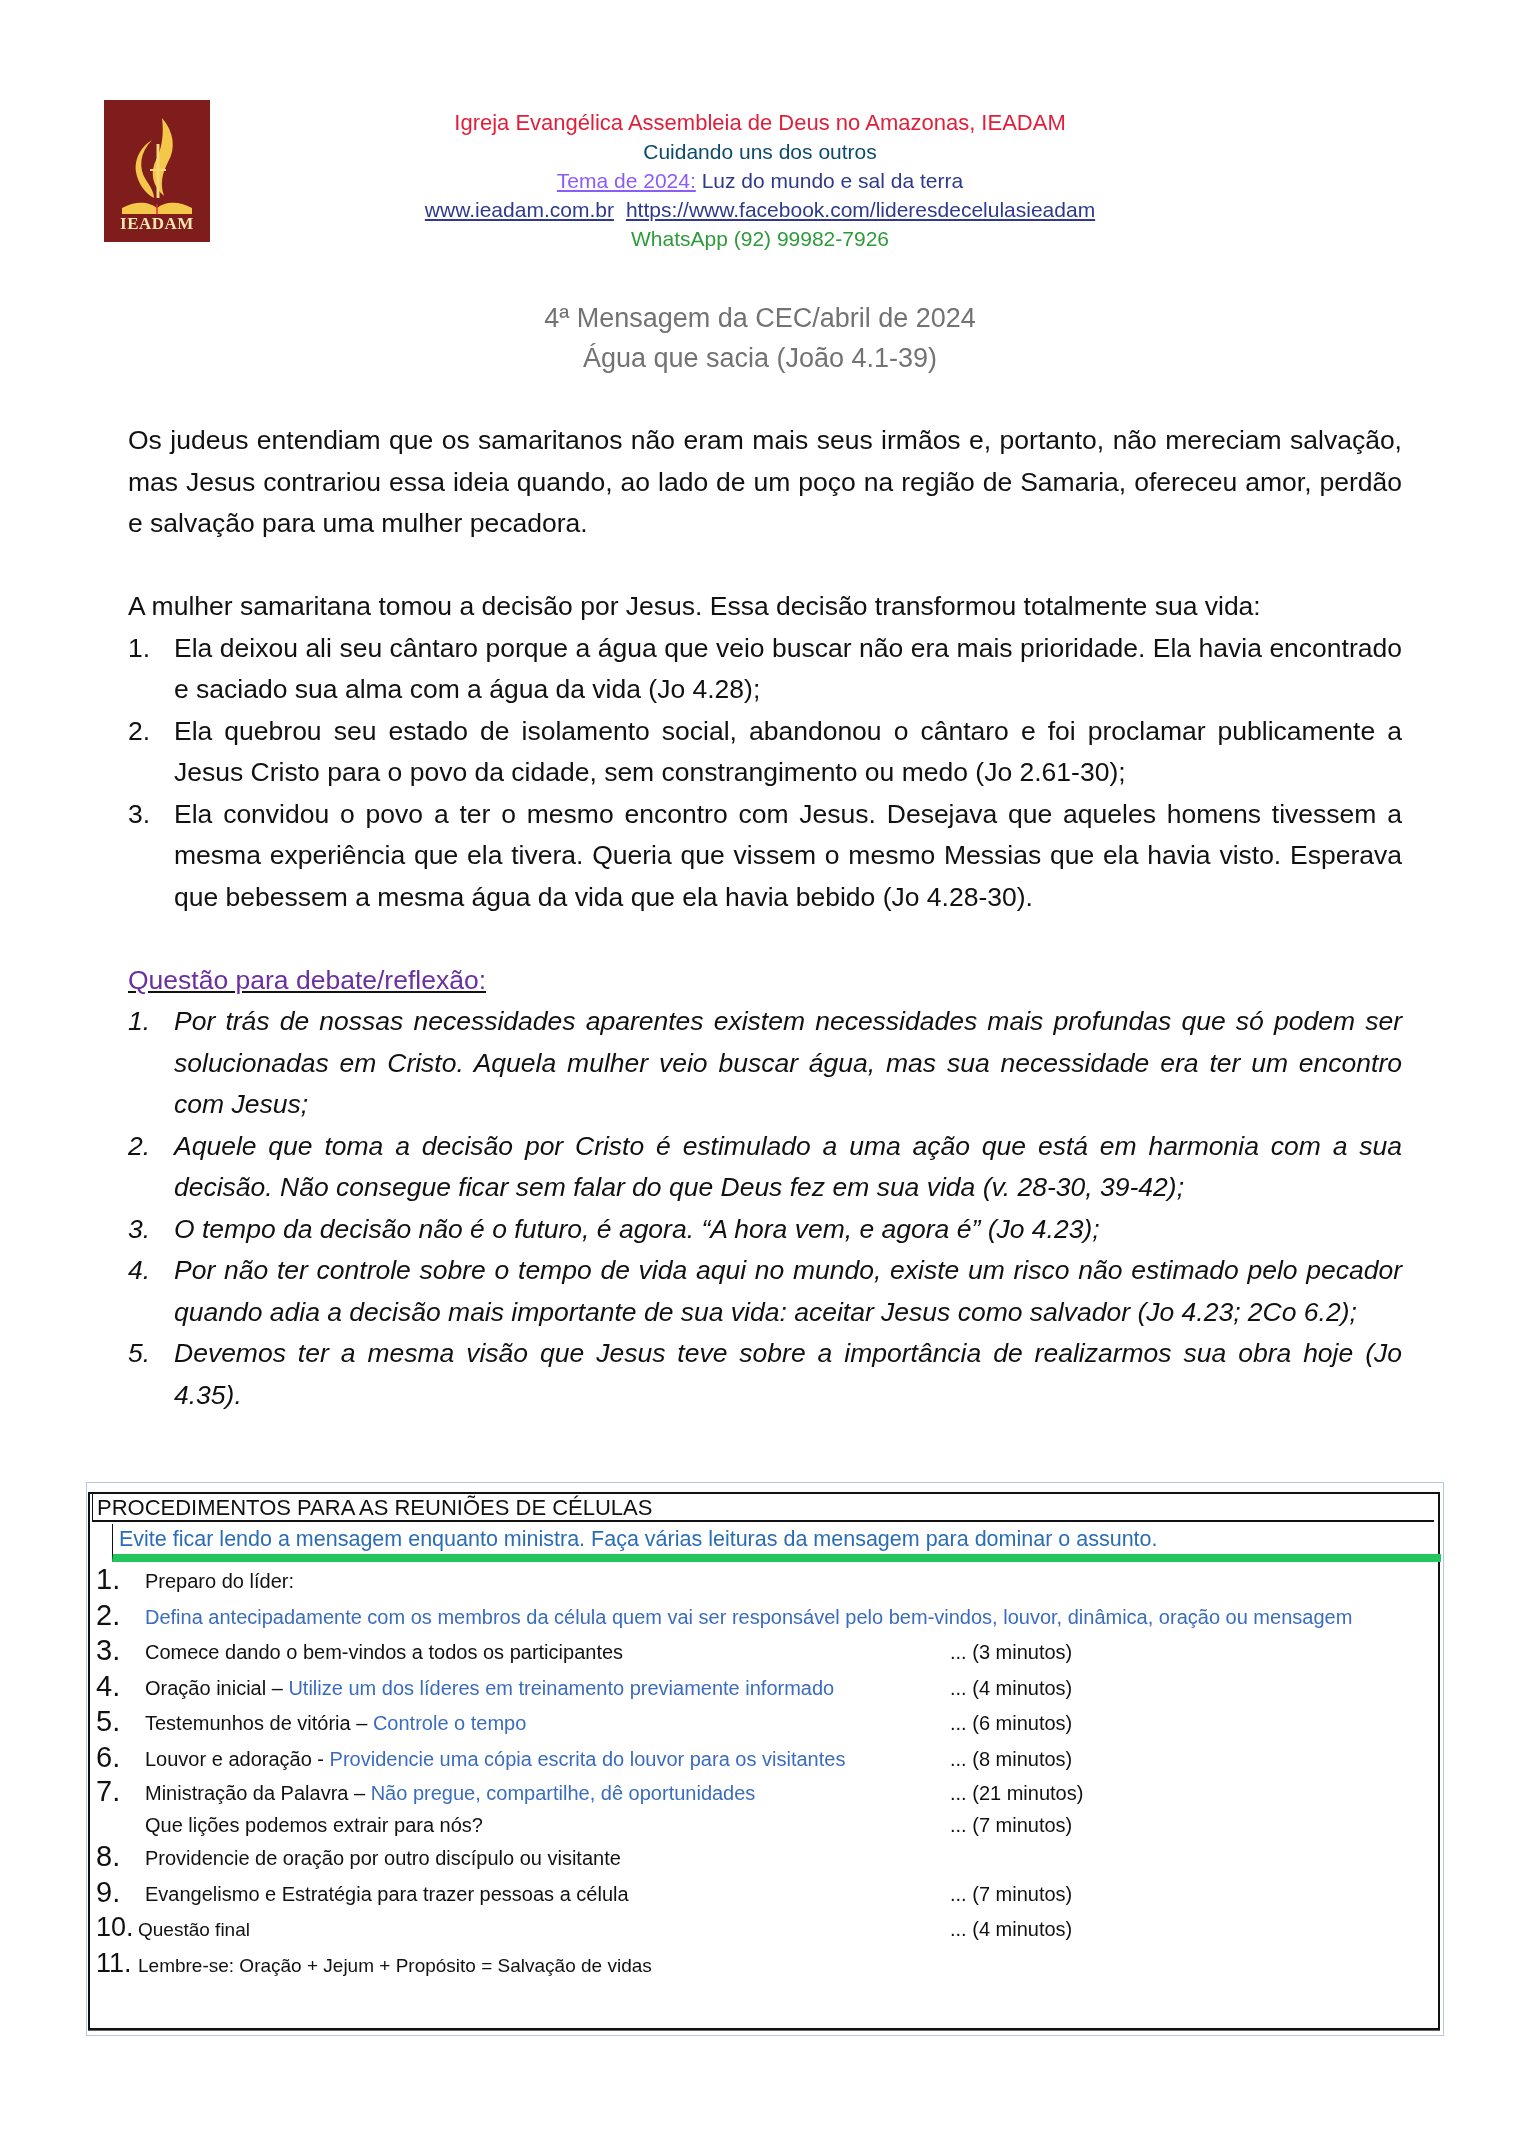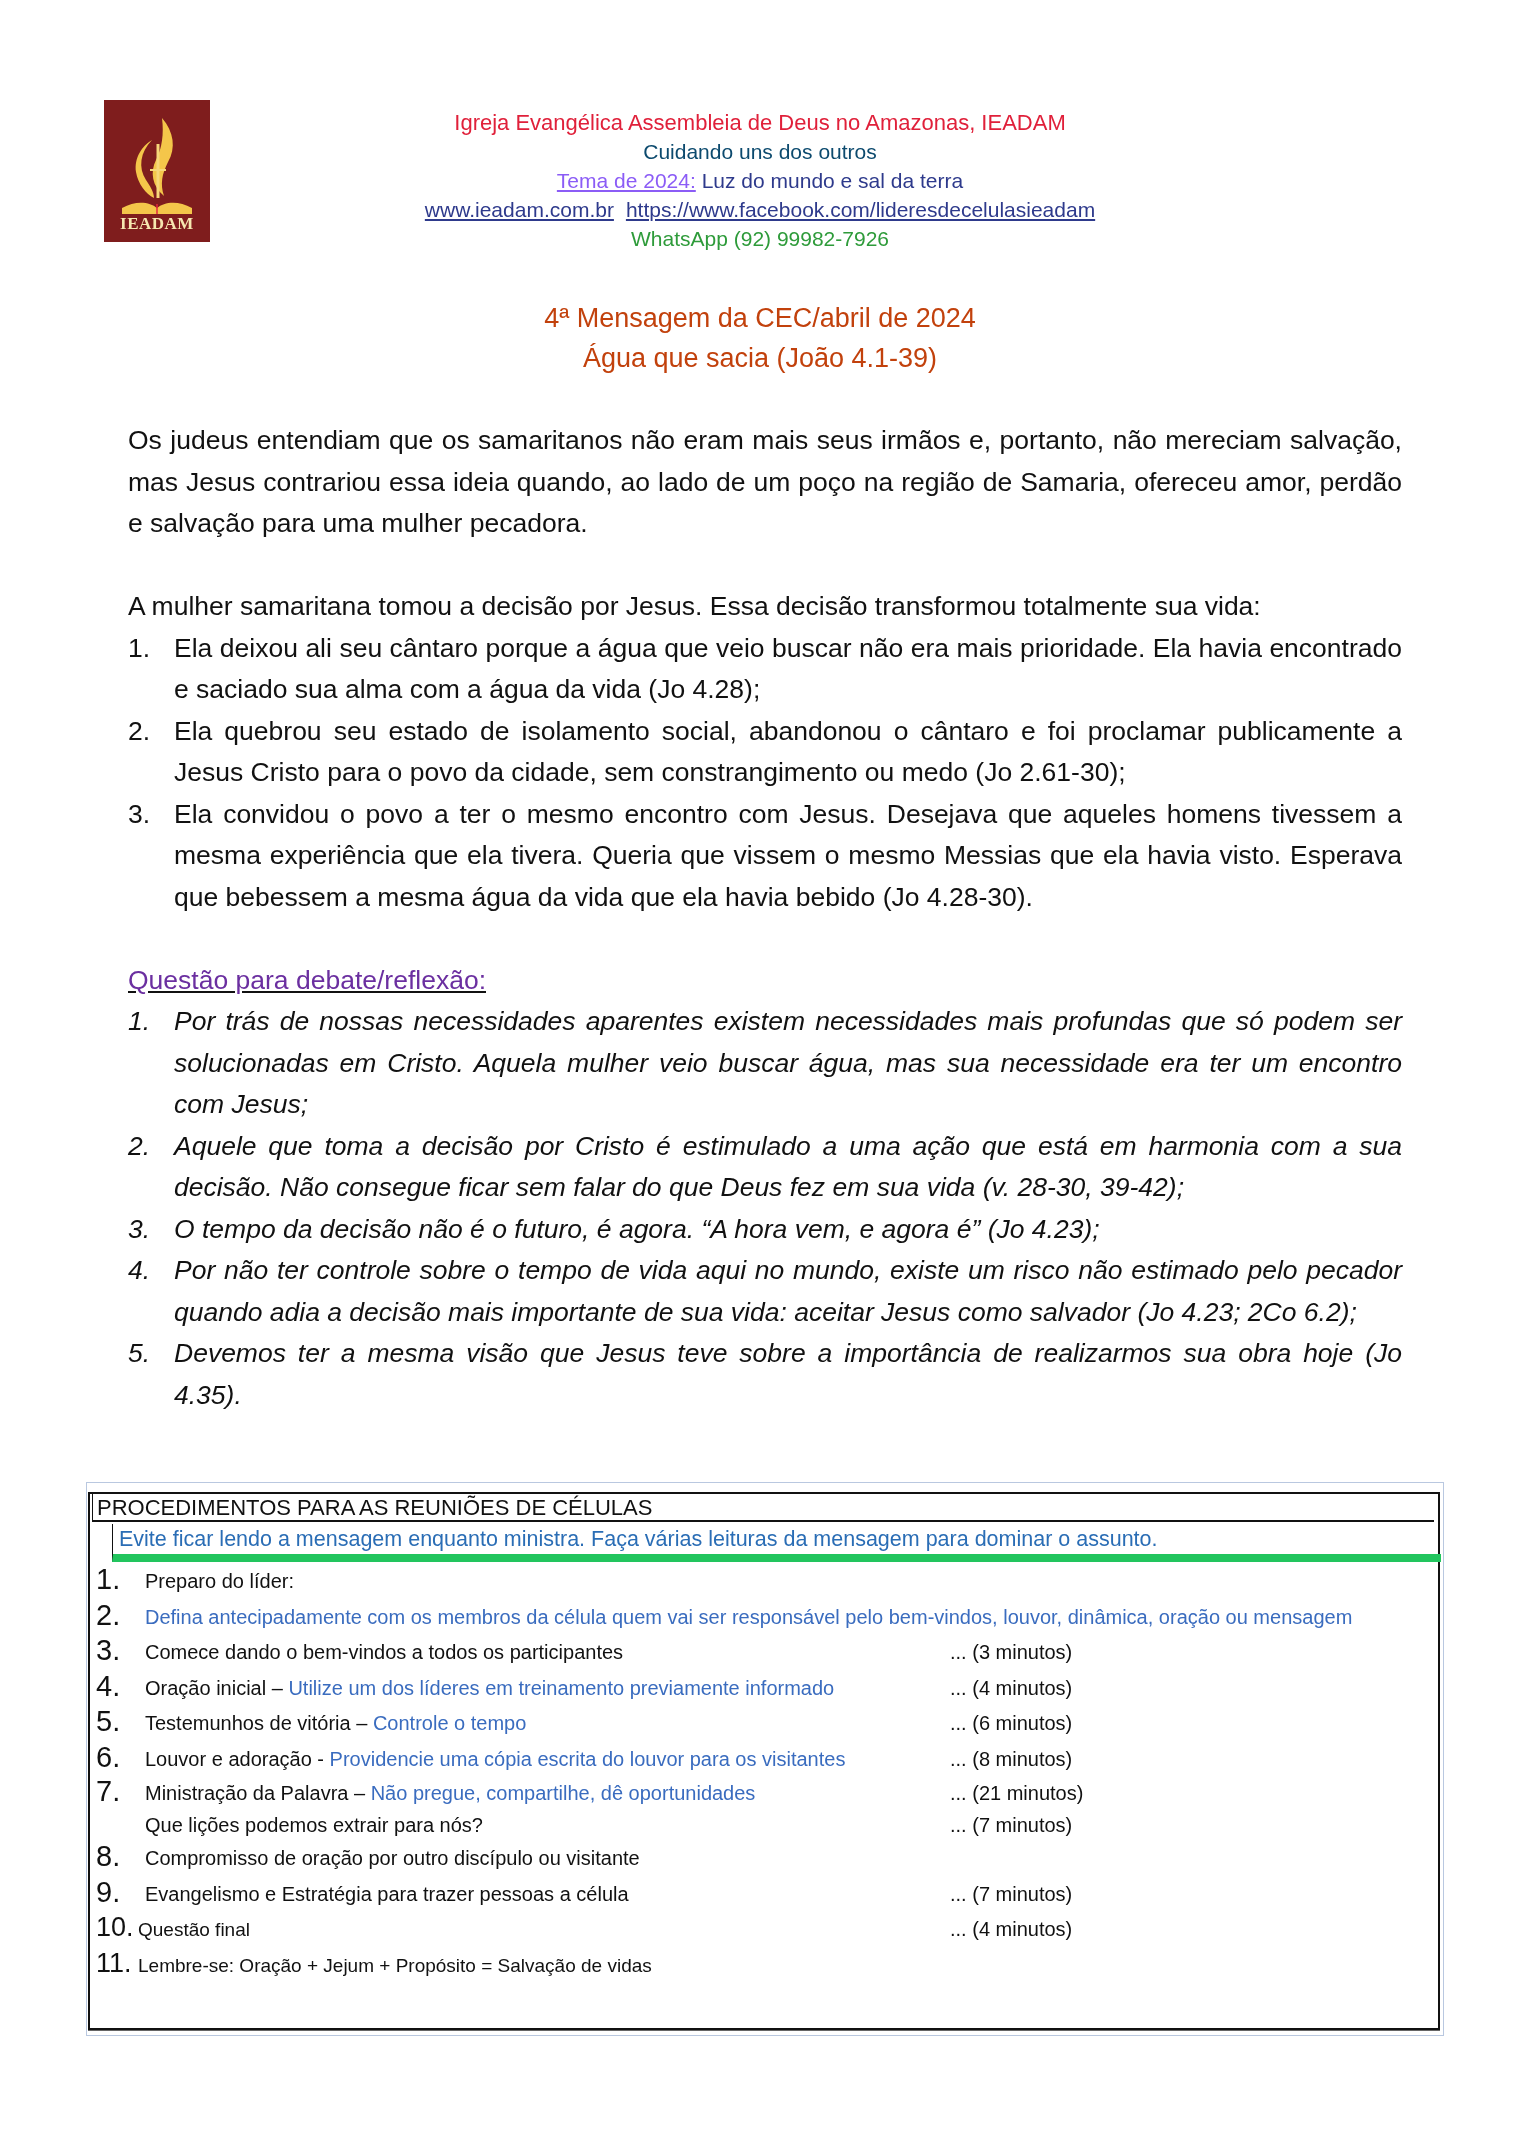--- a/index.html
+++ b/index.html
@@ -19,21 +19,21 @@
   .header .org { color: #e0203a; font-size: 22px; }
   .header .motto { color: #0c4a6e; }
   .header .theme-label { color: #8b5cf6; text-decoration: underline; }
   .header .theme-value { color: #2e3a8c; }
   .header a { color: #2e3a8c; text-decoration: underline; }
   .header .links span { margin: 0 6px; }
   .header .whatsapp { color: #2e9b3a; }
 
   
   .titles { position: absolute; left: 300px; width: 920px; top: 298px; text-align: center;
-            font-family: "Liberation Sans", sans-serif; font-size: 27px; line-height: 40px; color: #c2410c; }
+            font-family: "Liberation Sans", sans-serif; font-size: 27px; line-height: 40px; color: #737373; }
 
   
   .body { position: absolute; left: 128px; width: 1274px; top: 420px;
           font-family: "Liberation Sans", sans-serif; font-size: 26.5px; line-height: 41.5px;
           text-align: justify; color: #111; }
   .body p { margin: 0; }
   .spacer { height: 41.5px; }
   .ol { margin: 0; padding: 0; list-style: none; }
   .ol li { position: relative; padding-left: 46px; }
   .ol li .num { position: absolute; left: 0; top: 0; }
@@ -163,21 +163,21 @@
     <span class="lbl"><span>Ministração da Palavra – </span><span class="hint">Não pregue, compartilhe, dê oportunidades</span></span>
     <span class="dur">... (21 minutos)</span>
   </div>
   <div class="step sub tight">
     <span class="n"></span>
     <span class="lbl"><span>Que lições podemos extrair para nós?</span><span class="hint"></span></span>
     <span class="dur">... (7 minutos)</span>
   </div>
   <div class="step">
     <span class="n">8.</span>
-    <span class="lbl"><span>Compromisso de oração por outro discípulo ou visitante</span><span class="hint"></span></span>
+    <span class="lbl"><span>Providencie de oração por outro discípulo ou visitante</span><span class="hint"></span></span>
     <span class="dur"></span>
   </div>
   <div class="step">
     <span class="n">9.</span>
     <span class="lbl"><span>Evangelismo e Estratégia para trazer pessoas a célula</span><span class="hint"></span></span>
     <span class="dur">... (7 minutos)</span>
   </div>
   <div class="step small-n">
     <span class="n">10.</span>
     <span class="lbl" style="font-size: 19px; left: 42px;"><span>Questão final</span><span class="hint"></span></span>

